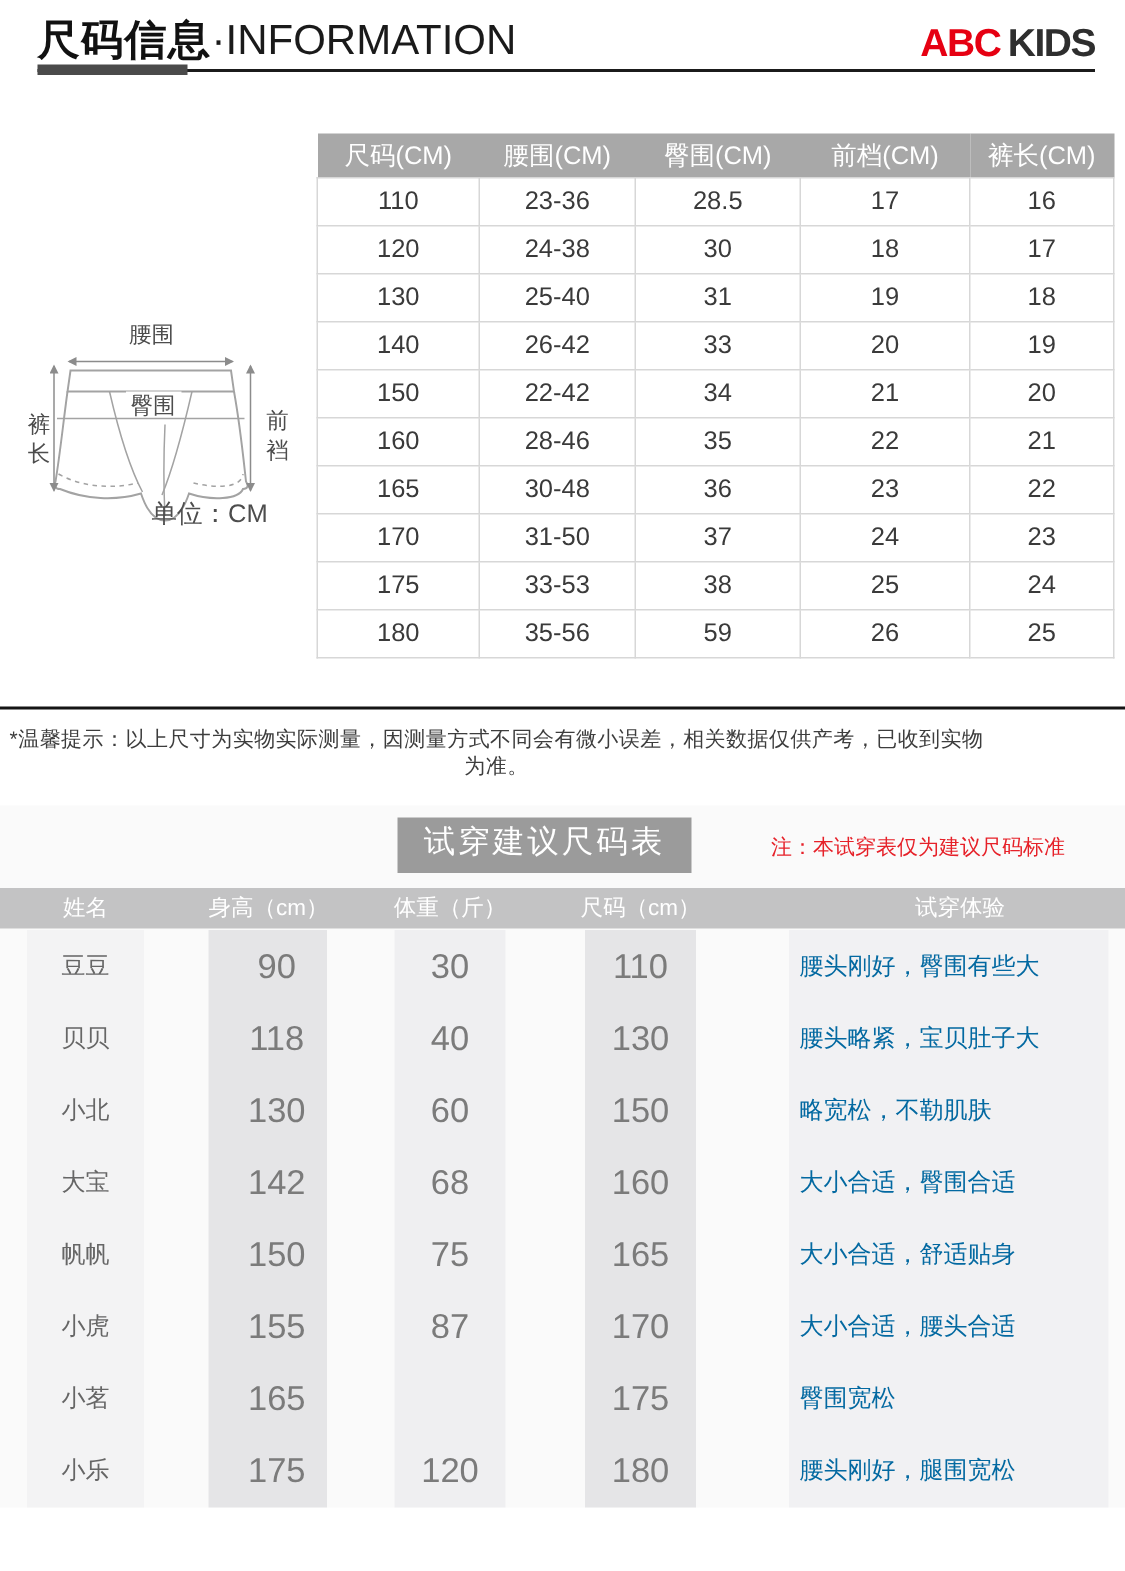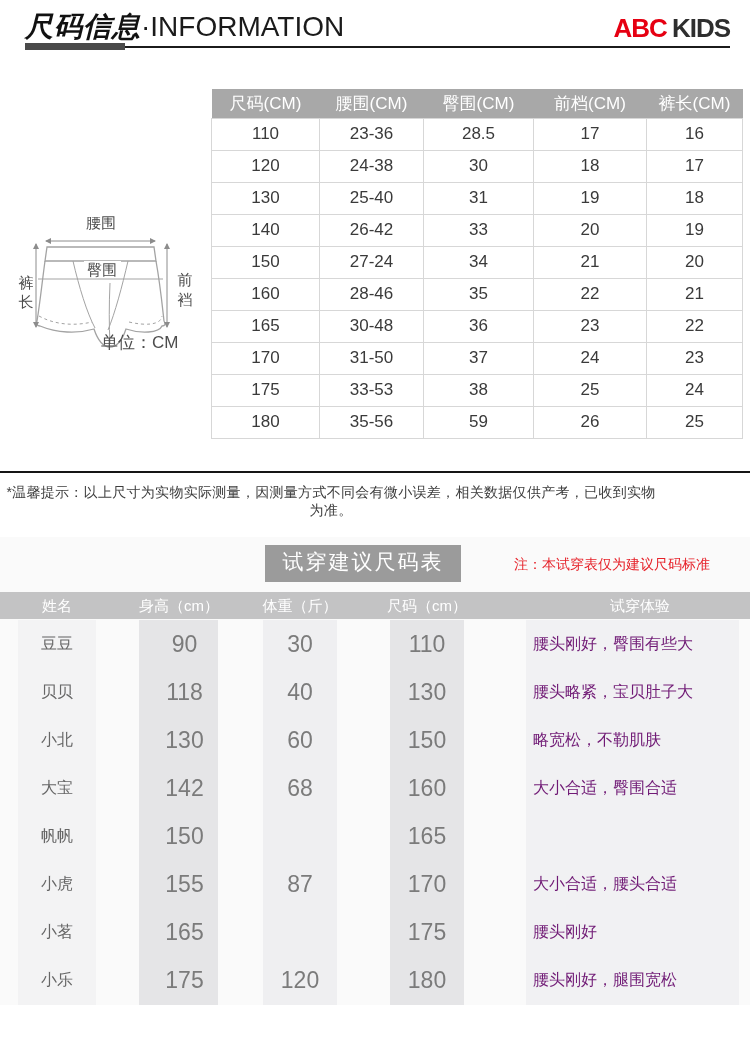--- a/index.html
+++ b/index.html
@@ -2,21 +2,21 @@
 <html><head>
 <meta charset="utf-8">
 <style>
   * { margin:0; padding:0; box-sizing:border-box; }
   body { background:#fff; }
   .page { position:relative; width:750px; height:1047px; background:#ffffff;
           font-family:"Liberation Sans","DejaVu Sans",sans-serif; overflow:hidden; }
 
   
   .main-title { position:absolute; left:25px; top:8px; font-size:28px; color:#111; white-space:nowrap; }
-  .main-title .cn { font-weight:700; letter-spacing:1px;font-style:italic; }
+  .main-title .cn { font-weight:700; letter-spacing:1px; }
   .main-title .en { font-weight:400; color:#1a1a1a; }
   .brand { position:absolute; right:20px; top:13px; font-size:26px; font-weight:800; white-space:nowrap; }
   .brand .abc { color:#e60012; letter-spacing:-1px; }
   .brand .kids { color:#2e2e2e; margin-left:5px; letter-spacing:-1px;margin-top:12px; }
   .header-line { position:absolute; left:25px; top:46px; width:705px; height:2px; background:#1b1b1b; }
   .header-bar  { position:absolute; left:25px; top:43px; width:100px; height:7px; background:#4a4a4a; }
 
   
   .size-table { position:absolute; left:211px; top:89px; width:531px;
                 border-collapse:collapse; table-layout:fixed; }
@@ -56,21 +56,21 @@
 
   .fit-rows { position:absolute; left:0; top:620px; width:644px; height:385px;
               display:flex; flex-direction:column; }
   .fit-row { flex:1; position:relative; }
   .fit-cell { position:absolute; top:0; height:100%; display:flex; align-items:center; justify-content:center; }
   .c-name   { left:18px;  width:78px; font-size:16px; color:#666; }
   .num      { font-size:23px; color:#7b7b7b; }
   .c-height { left:139px; width:79px;padding-left:12px; }
   .c-weight { left:263px; width:74px; }
   .c-size   { left:390px; width:74px; }
-  .c-exp    { left:533px; width:215px; justify-content:flex-start; font-size:16px; color:#701a75; }
+  .c-exp    { left:533px; width:215px; justify-content:flex-start; font-size:16px; color:#0369a1; }
 </style>
 </head>
 <body>
 
 <div class="page">
 
   <div class="main-title"><span class="cn">尺码信息</span><span class="en">·</span><span class="en">INFORMATION</span></div>
   <div class="brand"><span class="abc">ABC</span><span class="kids">KIDS</span></div>
   <div class="header-line"></div>
   <div class="header-bar"></div>
@@ -116,21 +116,21 @@
         </tr>
         <tr>
           <td>140</td>
           <td>26-42</td>
           <td>33</td>
           <td>20</td>
           <td>19</td>
         </tr>
         <tr>
           <td>150</td>
-          <td>27-24</td>
+          <td>22-42</td>
           <td>34</td>
           <td>21</td>
           <td>20</td>
         </tr>
         <tr>
           <td>160</td>
           <td>28-46</td>
           <td>35</td>
           <td>22</td>
           <td>21</td>
@@ -246,34 +246,36 @@
       <div class="fit-row">
         <div class="fit-cell c-name">大宝</div>
         <div class="fit-cell c-height num">142</div>
         <div class="fit-cell c-weight num">68</div>
         <div class="fit-cell c-size num">160</div>
         <div class="fit-cell c-exp">大小合适，臀围合适</div>
       </div>
       <div class="fit-row">
         <div class="fit-cell c-name">帆帆</div>
         <div class="fit-cell c-height num">150</div>
+        <div class="fit-cell c-weight num">75</div>
         <div class="fit-cell c-size num">165</div>
+        <div class="fit-cell c-exp">大小合适，舒适贴身</div>
       </div>
       <div class="fit-row">
         <div class="fit-cell c-name">小虎</div>
         <div class="fit-cell c-height num">155</div>
         <div class="fit-cell c-weight num">87</div>
         <div class="fit-cell c-size num">170</div>
         <div class="fit-cell c-exp">大小合适，腰头合适</div>
       </div>
       <div class="fit-row">
         <div class="fit-cell c-name">小茗</div>
         <div class="fit-cell c-height num">165</div>
         <div class="fit-cell c-size num">175</div>
-        <div class="fit-cell c-exp">腰头刚好</div>
+        <div class="fit-cell c-exp">臀围宽松</div>
       </div>
       <div class="fit-row">
         <div class="fit-cell c-name">小乐</div>
         <div class="fit-cell c-height num">175</div>
         <div class="fit-cell c-weight num">120</div>
         <div class="fit-cell c-size num">180</div>
         <div class="fit-cell c-exp">腰头刚好，腿围宽松</div>
       </div>
     </div>
 

